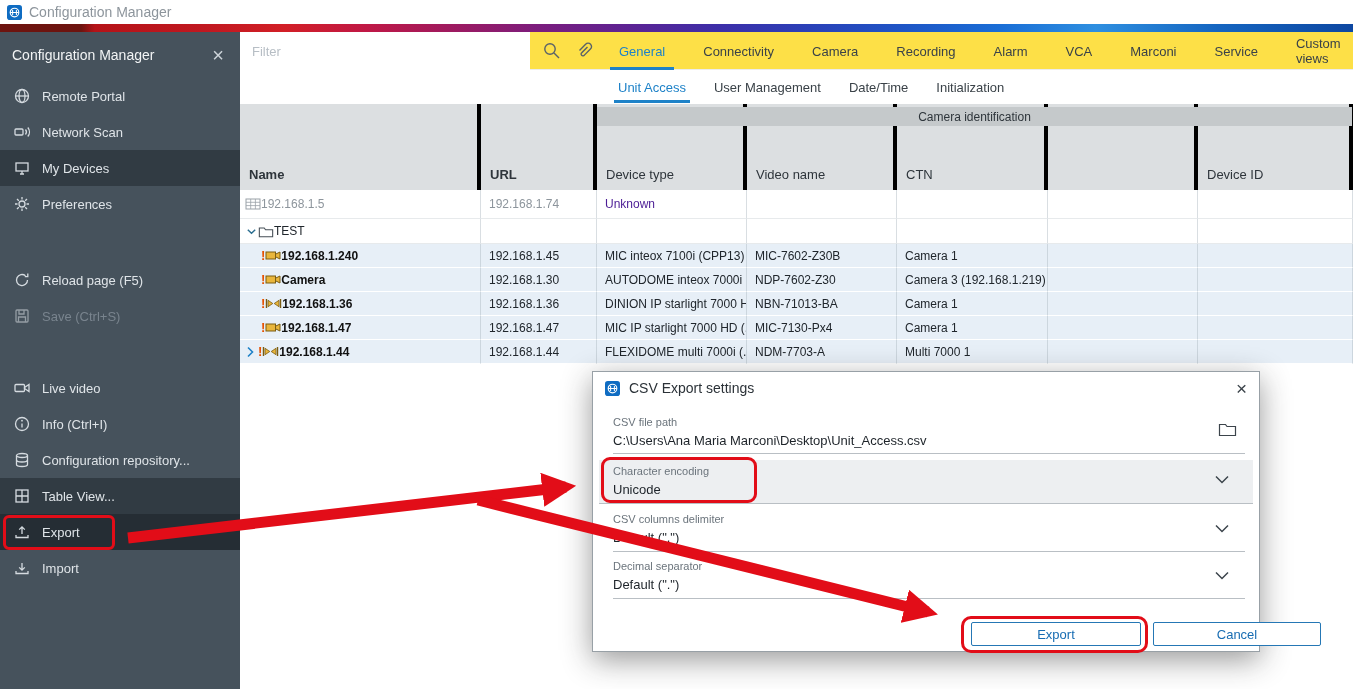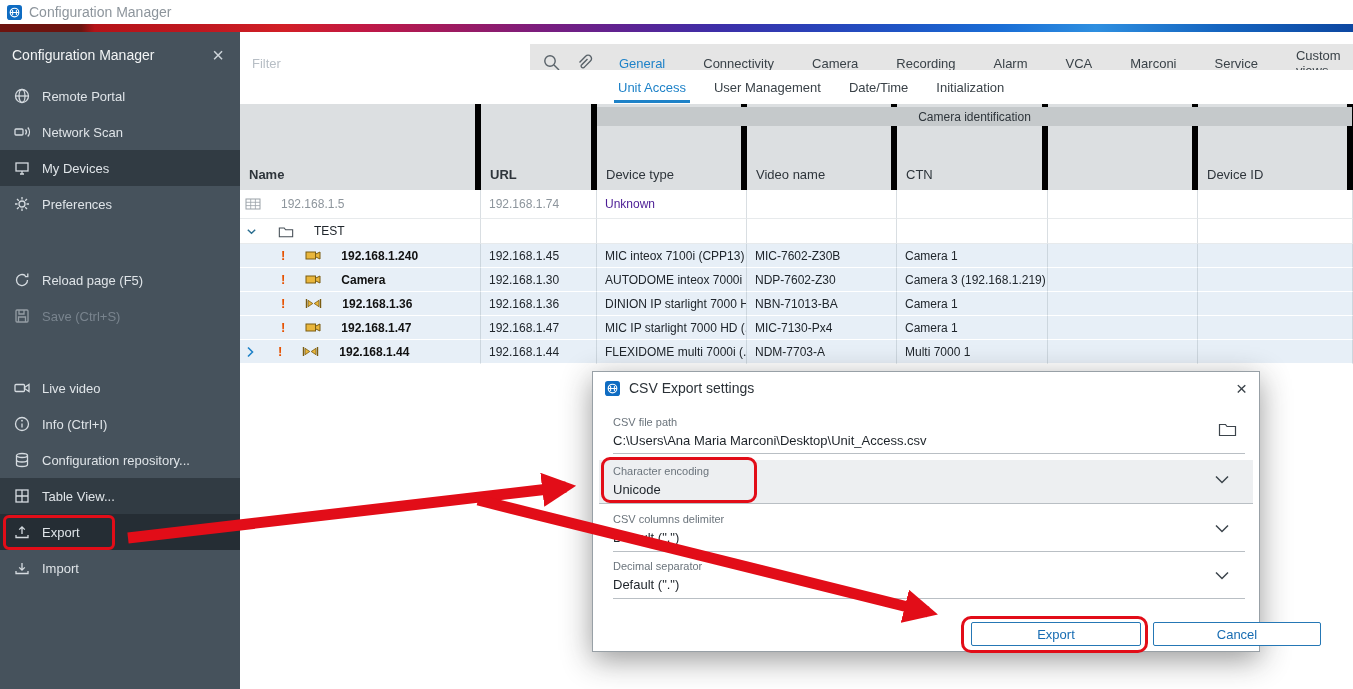--- a/index.html
+++ b/index.html
@@ -21,21 +21,21 @@
   .sb-item { height: 36px; display: flex; align-items: center; gap: 11px; padding-left: 13px; font-size: 13px; color: #dfe4e8; cursor: pointer; }
   .sb-item.dark { background: #313b43; }
   .sb-item.darker { background: #252d34; }
   .sb-item.disabled { color: #79848e; }
   .sb-item.disabled svg { opacity: .55; }
   .sb-gap1 { height: 40px; }
   .sb-gap2 { height: 36px; }
   svg.sbico { width: 18px; height: 18px; flex: 0 0 18px; }
 
   
-  .topbar { position: absolute; left: 240px; top: 44px; right: 0; height: 38px; background: #e5e5e5; border-bottom: 1px solid #ececec; }
+  .topbar { position: absolute; left: 240px; top: 32px; right: 0; height: 38px; background: #fde047; border-bottom: 1px solid #ececec; }
   .filter-input { position: absolute; left: 0; top: 0; height: 38px; width: 290px; border: none; outline: none; font-size: 13px; color: #333; padding-left: 12px; }
   .filter-input::placeholder { color: #b7bec5; }
   .tb-ic { position: absolute; top: 9px; width: 20px; height: 20px; cursor: pointer; }
   .ic-search { left: 302px; }
   .ic-clip { left: 334px; }
   .tabs { position: absolute; left: 360px; top: 0; right: 0; height: 38px; display: flex; }
   .tab { position: relative; height: 38px; display: flex; align-items: center; padding: 0 19px; font-size: 13px; color: #3a4248; cursor: pointer; }
   .tab.active { color: #1e82c8; }
   .tab.active::after { content: ""; position: absolute; left: 10px; right: 10px; bottom: 0; height: 3px; background: #1e82c8; }
 
@@ -44,29 +44,29 @@
   .subtab { position: relative; height: 34px; display: flex; align-items: center; padding: 0 14px; font-size: 13px; color: #3a4248; cursor: pointer; }
   .subtab.active { color: #1e82c8; }
   .subtab.active::after { content: ""; position: absolute; left: 10px; right: 10px; bottom: 1px; height: 3px; background: #1e82c8; }
 
   
   .tablewrap { position: absolute; left: 240px; top: 104px; right: 0; }
   .thead { position: relative; height: 86px; background: #dcdfe1; }
   .band { position: absolute; left: 357px; top: 3px; right: 1px; height: 19px; background: #c5c9cb; font-size: 12px; color: #2e353b; display: flex; align-items: center; justify-content: center; z-index: 2; }
   .grid { display: grid; grid-template-columns: 241px 116px 150px 150px 151px 150px 155px; }
   .thcells { position: absolute; inset: 0; }
-  .th { border-right: 6px solid #000000; display: flex; align-items: flex-end; padding: 0 4px 8px 9px; font-size: 13px; color: #2e353b; }
+  .th { border-right: 4px solid #000000; display: flex; align-items: flex-end; padding: 0 4px 8px 9px; font-size: 13px; color: #2e353b; }
   .th.bold { font-weight: 700; }
   .trow { background: #fff; }
   .trow .td { border-right: 1px solid #d9dee2; border-bottom: 1px solid #e7eaec; padding: 0 8px; display: flex; align-items: center; font-size: 12px; color: #20262c; overflow: hidden; white-space: nowrap; }
   .trow.h29 .td { height: 29px; }
   .trow.h25 .td { height: 25px; }
   .trow.h24 .td { height: 24px; }
   .trow.blue .td { background: #e7eff7; border-bottom: 1px solid #fff; border-right: 1px solid #ccd6de; }
-  .trow .c-name { padding-left: 5px; gap: 20px; }
+  .trow .c-name { padding-left: 5px; gap: 0; }
   .trow.blue .c-name, .trow.blue .c-url { font-weight: 700; color: #111; }
   .trow.gray .td { color: #8d959c; }
   .warn { color: #e65100; font-weight: 700; font-size: 13px; margin-left: 2px; }
   .goldcam { display: inline-block; }
   .namepad { width: 14px; flex: 0 0 14px; }
 
   
   .dialog { position: absolute; left: 592px; top: 371px; width: 668px; height: 281px; background: #fff; border: 1px solid #98a0a6; box-shadow: 0 8px 28px rgba(30,30,30,.45); z-index: 10; }
   .dlg-head { height: 32px; display: flex; align-items: center; gap: 9px; padding: 0 12px; }
   .dlg-title { font-size: 14px; color: #2b3238; }

